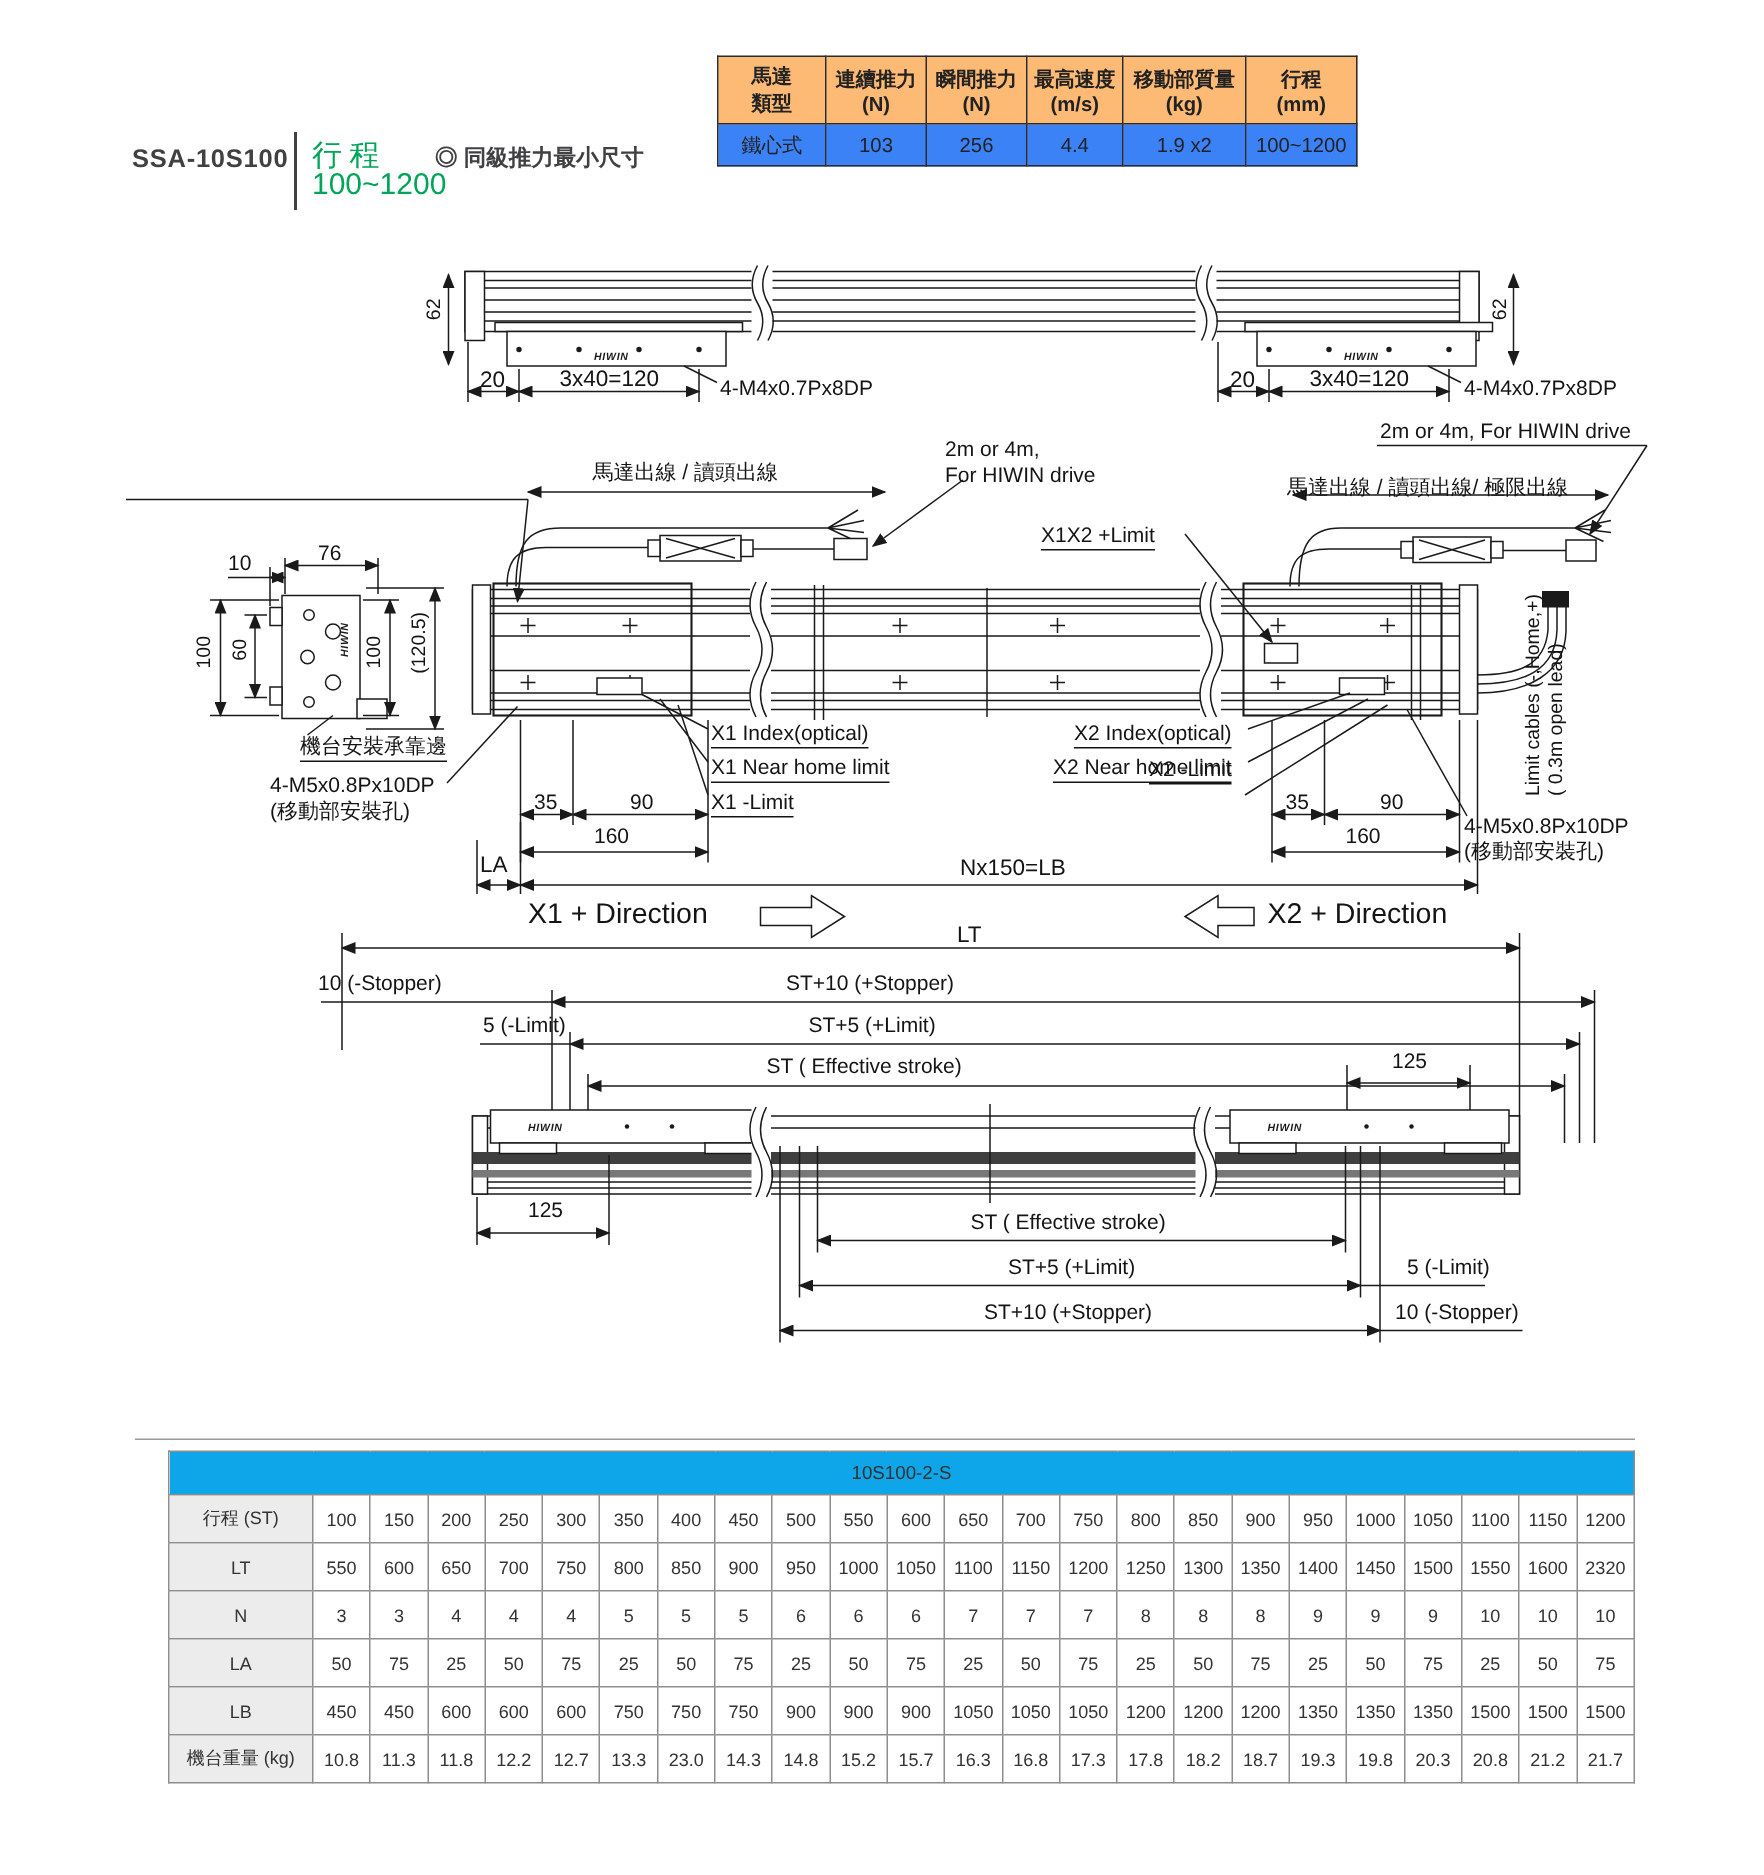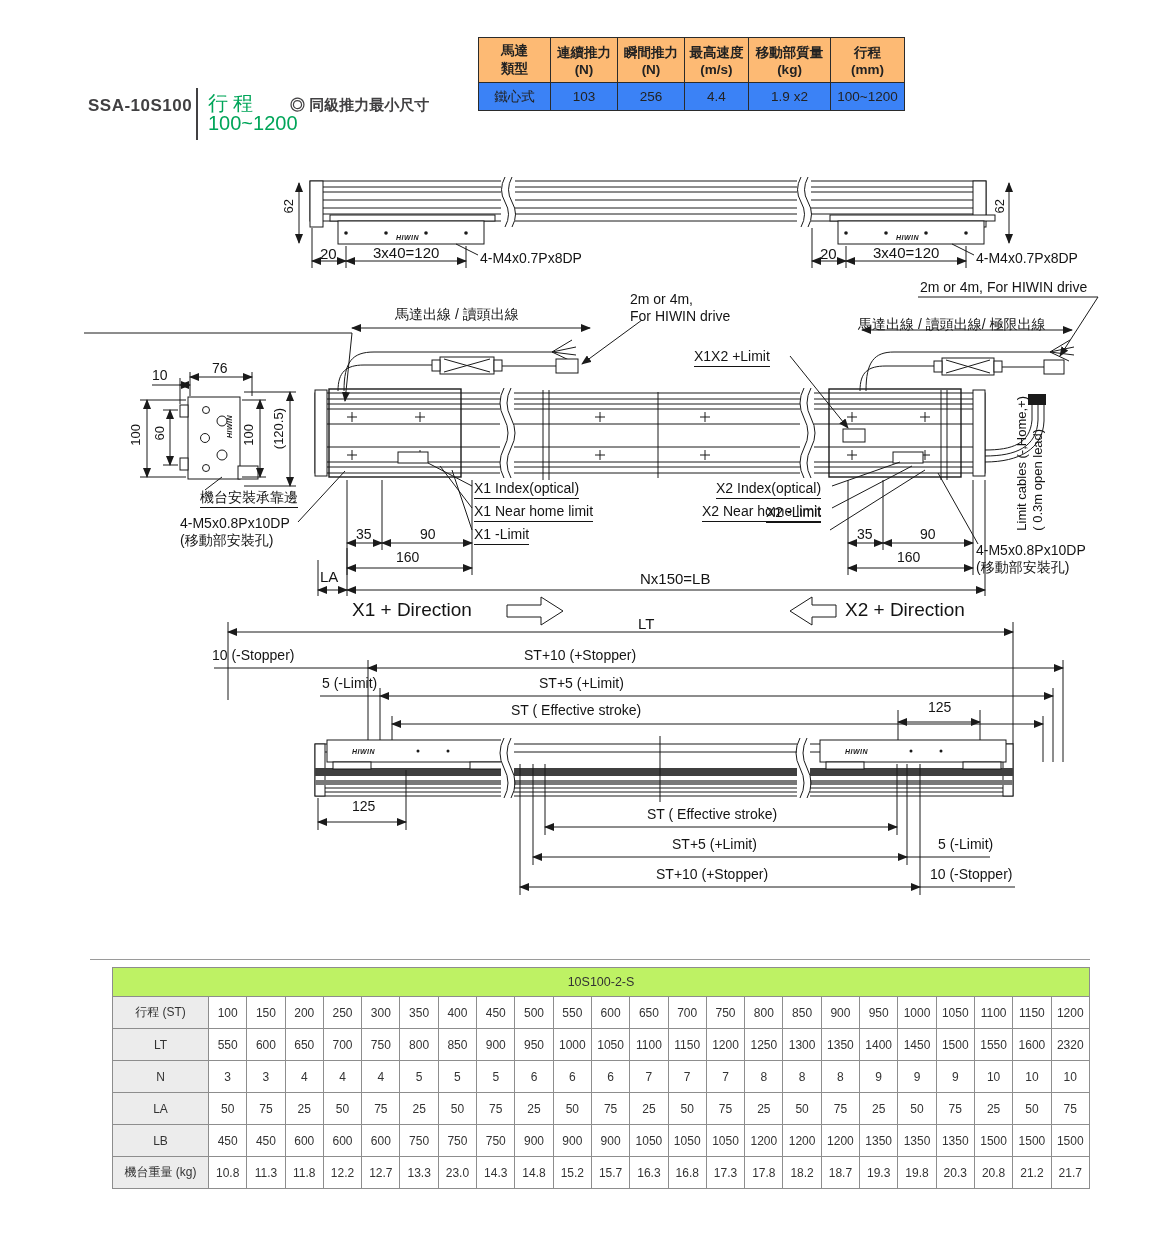--- a/index.html
+++ b/index.html
@@ -29,21 +29,21 @@
   .featnote{position:absolute;left:290px;top:96px;font-size:15px;font-weight:bold;color:#414042;}
   
   .spec{position:absolute;left:478px;top:37px;width:426px;border-collapse:collapse;table-layout:fixed;}
   .spec th,.spec td{border:1.8px solid #2b2b2b;text-align:center;color:#222;padding:1px 2px;}
   .spec th{font-size:13.5px;font-weight:bold;white-space:pre-line;height:42px;background:#fdba74;margin-top:29px;}
   .spec td{font-size:13.5px;height:25px;background:#3b82f6;}
   
   .dims{position:absolute;left:112px;top:967px;width:978px;border-collapse:collapse;table-layout:fixed;
         font-size:12px;color:#333;border:1.5px solid #8d8d8d;}
   .dims th,.dims td{border:1px solid #8d8d8d;text-align:center;height:31px;background:#fff;padding:0;overflow:hidden;}
-  .dims thead th{background:#bef264;height:28px;font-weight:normal;font-size:12.5px;}
+  .dims thead th{background:#0ea5e9;height:28px;font-weight:normal;font-size:12.5px;}
   .dims td.rowhead{background:#ececec;}
   .separator{position:absolute;left:90px;top:959px;width:1000px;height:1px;background:#9a9a9a;}
 </style>
 </head>
 <body>
 
 <div id="page">
 
   <svg class="draw" viewBox="0 0 1176 1250" xmlns="http://www.w3.org/2000/svg">
     <defs>

